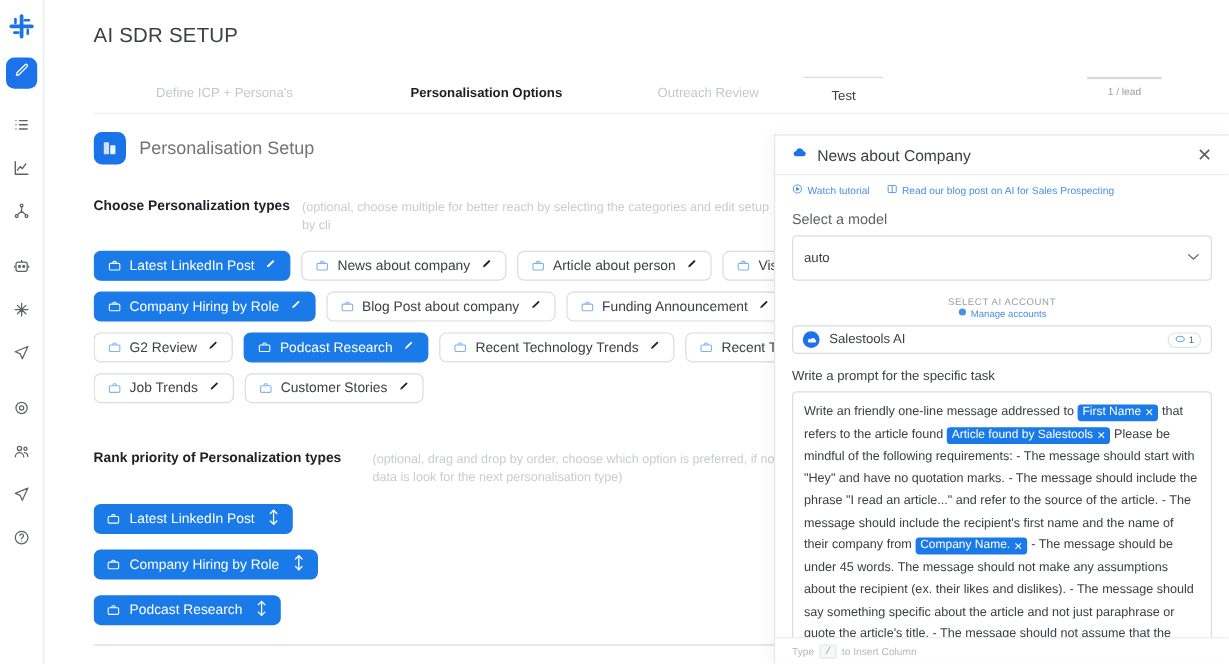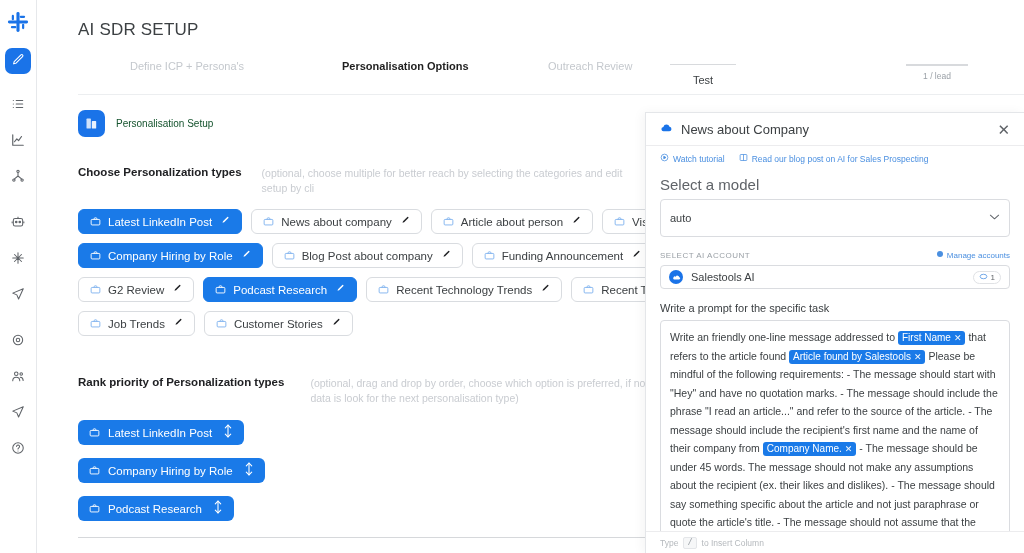--- a/index.html
+++ b/index.html
@@ -33,47 +33,47 @@
 
   
   .page-title {
     position: absolute; left: 78px; top: 20px;
     font-size: 17px; font-weight: 400; letter-spacing: .2px; color: #3c4043;
   }
 
   
   .steps { position: absolute; left: 78px; top: 60px; width: 946px; height: 34px; }
   .step {
-    position: absolute; top: 0; font-size: 11px; white-space: nowrap;
+    position: absolute; top: 12px; font-size: 11px; white-space: nowrap;
   }
   .step.muted { color: #c4c8cd; font-weight: 400; }
   .step.active { color: #1f1f1f; font-weight: 700; }
   .step-test {
     position: absolute; left: 592px; top: 4px; width: 66px;
     text-align: center; font-size: 11px; color: #3c4043; font-weight: 400;
   }
   .step-test .bar { height: 1px; background: #d8dadd; margin-bottom: 9px; }
   .lead-wrap { position: absolute; left: 828px; top: 4px; width: 62px; text-align: center; }
   .lead-wrap .bar { height: 2px; background: #d8dadd; margin-bottom: 5px; }
   .lead-wrap .lbl { font-size: 8.5px; color: #9aa0a6; }
   .hdr-rule { position: absolute; left: 78px; top: 94px; width: 946px; height: 1px; background: #eceef0; }
 
   
   .main { position: absolute; left: 78px; top: 104px; width: 570px; height: 449px; overflow: hidden; }
   .sec-head { display: flex; align-items: center; gap: 11px; margin-top: 6px; }
   .sec-icon {
     width: 27px; height: 27px; border-radius: 7px; background: #1a73e8;
     display: flex; align-items: center; justify-content: center;
   }
-  .sec-title { font-size: 10px; color: #14532d; }
+  .sec-title { font-size: 15px; color: #737373; }
 
   .field-label { font-size: 11.5px; font-weight: 700; color: #202124; white-space: nowrap; }
   .field-hint { font-size: 10.5px; color: #c9ccd1; line-height: 15px; }
 
-  .row-choose { display: flex; align-items: flex-start; gap: 20px; margin-top: 29px; }
+  .row-choose { display: flex; align-items: flex-start; gap: 10px; margin-top: 29px; }
 
   .chips { margin-top: 13px; display: flex; flex-wrap: wrap; gap: 9px; width: 700px; }
   .chip {
     display: inline-flex; align-items: center; gap: 7px;
     height: 25px; padding: 0 11px; border-radius: 6px;
     border: 1px solid #d9dce0; background: #fff; color: #3c4043;
     font-size: 11.5px; white-space: nowrap;
   }
   .chip.sel { background: #1a7ae8; border-color: #1a7ae8; color: #fff; }
   .chip .pen { font-size: 10px; margin-left: 2px; }
@@ -98,28 +98,28 @@
   }
   .panel-hdr {
     height: 33px; display: flex; align-items: center; padding: 0 14px;
     border-bottom: 1px solid #ececee; gap: 8px;
   }
   .panel-title { font-size: 13px; color: #3c4043; flex: 1; }
   .panel-close { font-size: 15px; color: #5f6368; cursor: default; line-height: 1; }
   .panel-links { display: flex; align-items: center; gap: 14px; padding: 7px 14px 0 14px; }
   .plink { display: inline-flex; align-items: center; gap: 4px; font-size: 8.5px; color: #4a8fe0; white-space: nowrap; }
   .panel-body { padding: 0 14px; }
-  .lbl-sm { font-size: 15px; color: #5f6368; margin-top: 12px; }
+  .lbl-sm { font-size: 12px; color: #5f6368; margin-top: 12px; }
   .select {
     margin-top: 6px; height: 38px; border: 1px solid #dadce0; border-radius: 4px;
     display: flex; align-items: center; padding: 0 9px; font-size: 11px; color: #3c4043;
   }
   .select .val { flex: 1; }
   .select .chev { color: #5f6368; font-size: 9px; }
-  .acct-row { display: flex; align-items: center; margin-top: 13px; }
+  .acct-row { display: flex; align-items: center; margin-top: 13px; flex-direction: column; }
   .acct-cap { font-size: 8px; letter-spacing: .5px; color: #9aa0a6; flex: 1; }
   .manage { display: inline-flex; align-items: center; gap: 3px; font-size: 8px; color: #4a8fe0; }
   .acct-box {
     margin-top: 5px; height: 24px; border: 1px solid #dadce0; border-radius: 4px;
     display: flex; align-items: center; padding: 0 8px; gap: 8px;
   }
   .acct-avatar {
     width: 14px; height: 14px; border-radius: 50%; background: #1a73e8;
     display: flex; align-items: center; justify-content: center; flex: none;
   }

